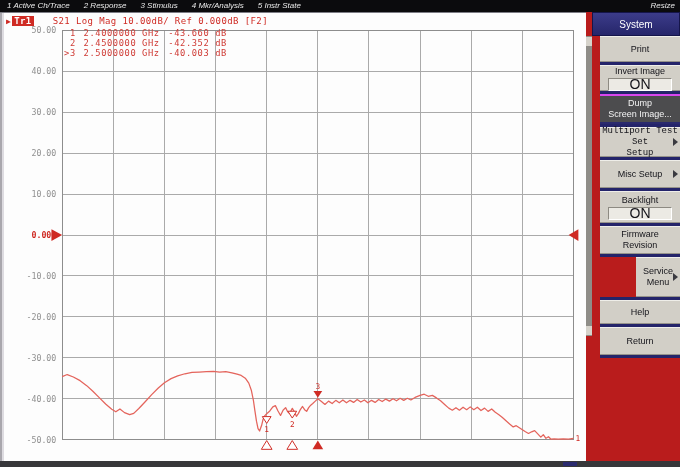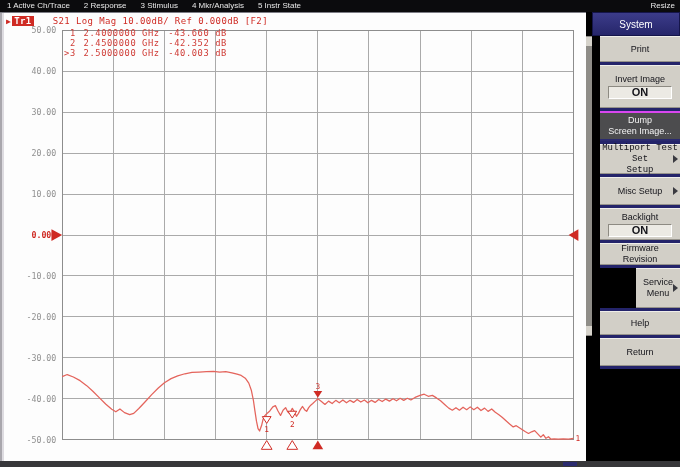--- a/index.html
+++ b/index.html
@@ -1,58 +1,58 @@
 <!DOCTYPE html>
 <html><head>
 <meta charset="utf-8">
 <style>
   html,body{margin:0;padding:0;}
   body{width:680px;height:467px;position:relative;background:#3e3e40;overflow:hidden;
        font-family:"Liberation Sans", sans-serif;}
 
   
   .menubar{position:absolute;left:0;top:0;width:680px;height:12px;background:#0b0b0d;
-           display:flex;align-items:flex-end;color:#e8e8e8;font-size:8px;line-height:12px;}
+           display:flex;align-items:flex-end;color:#e8e8e8;font-size:8px;line-height:12px;font-style:italic;}
   .menubar .mitem{padding:0 7px;white-space:nowrap;cursor:default;}
   .menubar .mresize{margin-left:auto;padding:0 5px;}
 
   
   .display{position:absolute;left:0;top:12px;width:586px;height:449px;background:#fdfdfd;
            border-top:1px solid #7d7d85;box-sizing:border-box;}
   .display .edge{position:absolute;left:0;top:0;bottom:0;width:5px;
                  background:linear-gradient(90deg,#a9a7ad 0 2px,#dddbe0 2px 4px,#fdfdfd 4px);}
   .traceinfo{position:absolute;left:6px;top:3px;display:flex;align-items:center;
              font-family:"DejaVu Sans Mono", monospace;font-size:9px;letter-spacing:.4px;
              color:#cf2b24;white-space:nowrap;}
   .traceinfo .arrow{color:#cf2b24;font-size:8px;margin-right:1px;}
   .traceinfo .badge{background:#cf2b24;color:#fff;font-weight:bold;padding:0 2px;margin-right:19px;}
   #chart{position:absolute;left:0;top:0;}
 
   
   .bottombar{position:absolute;left:0;top:461px;width:680px;height:6px;background:#37373a;}
   .bottombar .chip{position:absolute;left:563px;top:1px;width:14px;height:4px;background:#2a2a6e;}
 
   
-  .panel{position:absolute;left:586px;top:12px;width:94px;height:449px;background:#000000;}
+  .panel{position:absolute;left:586px;top:12px;width:94px;height:449px;background:#b91c1c;}
   .panel-header{height:24px;margin-left:6px;background:linear-gradient(#3c3c8a,#26266a);
                 color:#fff;font-size:10px;display:flex;align-items:center;justify-content:center;
                 border:1px solid #15154a;box-sizing:border-box;}
   .scrollstrip{position:absolute;left:0;top:24px;width:6px;height:300px;background:#8f8d88;}
   .scrollstrip .cap{position:absolute;left:0;width:6px;height:9px;background:#d6d3cb;}
   .scrollstrip .cap.top{top:1px;} .scrollstrip .cap.bot{bottom:1px;}
   .panel-buttons{position:absolute;left:6px;top:24px;right:0;padding-left:8px;}
   .sep{height:3px;background:#24246a;}
   .btn{background:#d2cfc7;border-top:1px solid #efeee9;border-bottom:1px solid #96938b;
        box-sizing:border-box;display:flex;flex-direction:column;align-items:center;
        justify-content:center;color:#14141a;font-size:9px;line-height:11px;cursor:default;
        position:relative;text-align:center;}
   .btn.pressed{background:#4c4c4e;color:#f4f4f4;border-top:2px solid #d946ef;
                border-bottom:2px solid #2a2a6e;}
   .btn .onbox{margin-top:1px;width:62px;background:#eceae4;border:1px solid #8d8a82;
-              border-bottom-color:#fff;border-right-color:#fff;font-size:11px;line-height:11px;font-weight:bold;}
+              border-bottom-color:#fff;border-right-color:#fff;font-size:14px;line-height:11px;}
   .btn .subarrow{position:absolute;right:2px;top:50%;margin-top:-4px;width:0;height:0;
                  border-top:4px solid transparent;border-bottom:4px solid transparent;
                  border-left:5px solid #3a3a40;}
 </style>
 </head>
 <body>
 
 <div class="menubar">
   <div id="menu-items" style="display:flex;">
       <div class="mitem">1 Active Ch/Trace</div>
@@ -135,21 +135,21 @@
   <div class="panel-header">System</div>
   <div class="scrollstrip">
     <div class="cap top"></div>
     <div class="cap bot"></div>
   </div>
   <div class="panel-buttons" id="panel-buttons">
       <div class="btn" style="height: 26px;">
         <div>Print</div>
       </div>
       <div class="sep"></div>
-      <div class="btn" style="height: 43px; justify-content: center;">
+      <div class="btn" style="height: 26px; justify-content: center;">
         <div>Invert Image</div>
         <div class="onbox">ON</div>
       </div>
       <div class="sep"></div>
       <div class="btn pressed" style="height: 30px;">
         <div>Dump</div>
         <div>Screen Image...</div>
       </div>
       <div class="sep"></div>
       <div class="btn" style="height: 30px; font-family: Liberation Mono, monospace;">
@@ -161,21 +161,21 @@
       <div class="btn" style="height: 28px;">
         <div>Misc Setup</div>
         <div class="subarrow"></div>
       </div>
       <div class="sep"></div>
       <div class="btn" style="height: 32px;">
         <div>Backlight</div>
         <div class="onbox">ON</div>
       </div>
       <div class="sep"></div>
-      <div class="btn" style="height: 22px;">
+      <div class="btn" style="height: 28px;">
         <div>Firmware</div>
         <div>Revision</div>
       </div>
       <div class="sep"></div>
       <div class="btn" style="height: 40px; margin-left: 36px;">
         <div>Service Menu</div>
         <div class="subarrow"></div>
       </div>
       <div class="sep"></div>
       <div class="btn" style="height: 24px;">

